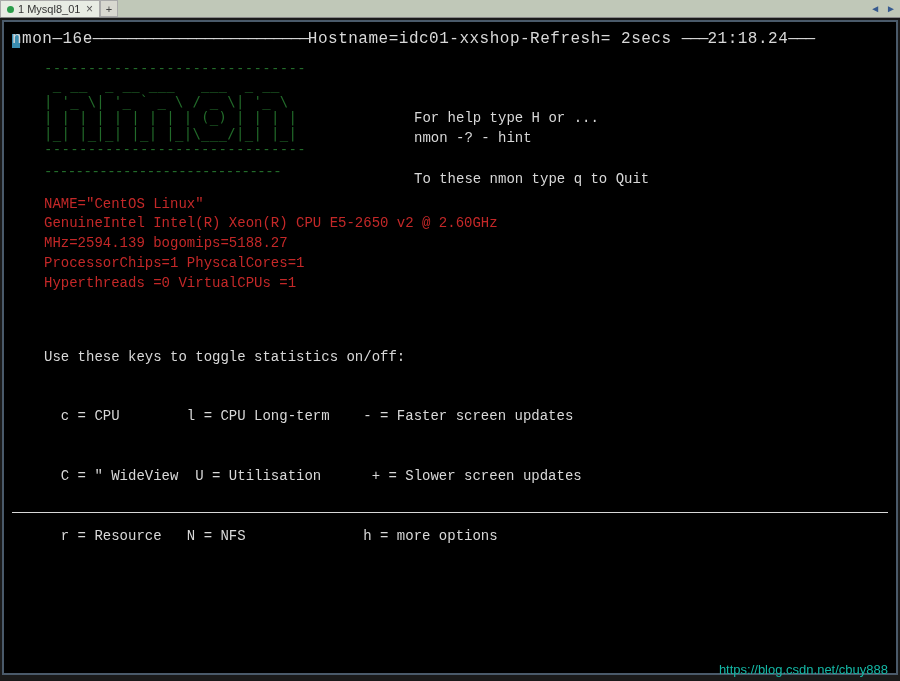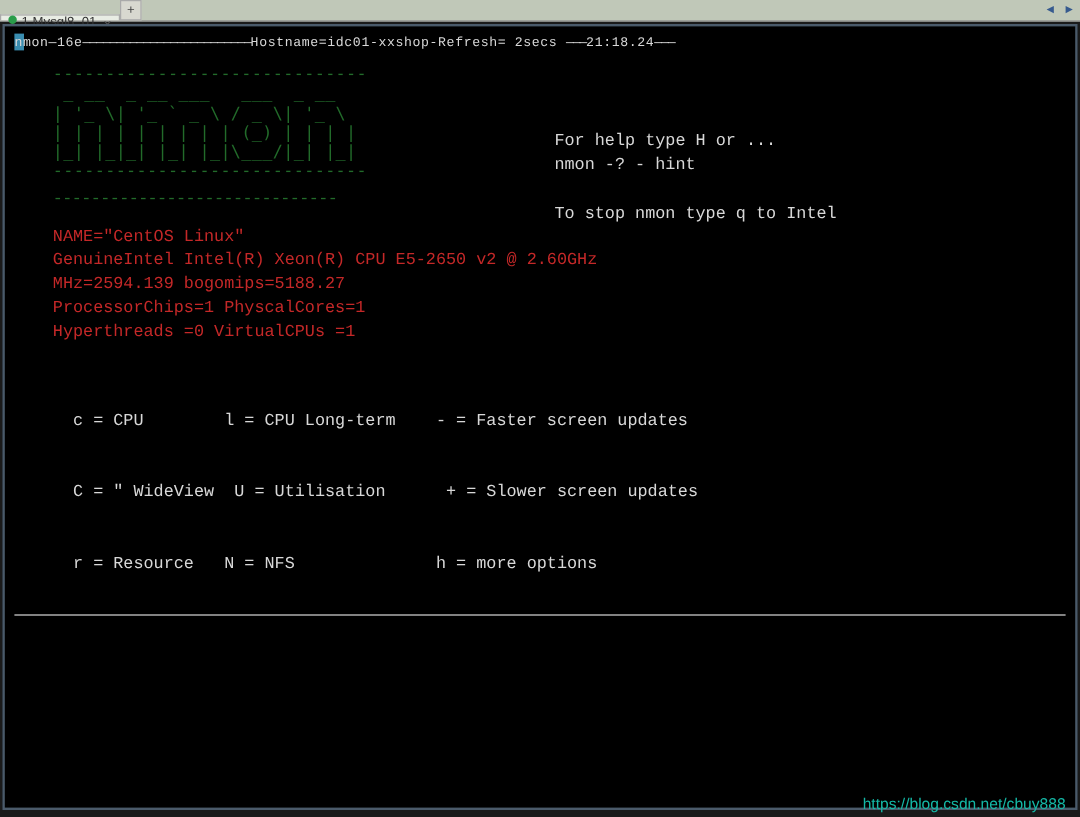--- a/index.html
+++ b/index.html
@@ -21,28 +21,27 @@
       background: #c0c8b8;
       display: flex;
       align-items: stretch;
       border-bottom: 1px solid #888;
     }
     .tab {
       background: #e8ece4;
       border: 1px solid #aaa;
       border-bottom: none;
       display: flex;
-      align-items: flex-start;
+      align-items: center;
       padding: 0 6px;
       font-size: 11px;
       font-family: sans-serif;
       color: #333;
       gap: 4px;
       min-width: 100px;
-      margin-top: 12px;
     }
     .tab-dot {
       width: 7px;
       height: 7px;
       border-radius: 50%;
       background: #2a9d4a;
     }
     .tab-close {
       margin-left: auto;
       font-size: 12px;
@@ -73,21 +72,21 @@
       background: #000;
       height: 655px;
       border: 2px solid #4a5a6a;
       margin: 2px;
       padding: 6px 8px;
       line-height: 1.4;
       position: relative;
     }
     .status-line {
       color: #d8d8d8;
-      font-size: 11px;
+      font-size: 16px;
       letter-spacing: 0.5px;
       white-space: nowrap;
     }
     .status-line .seg {
       display: inline;
     }
     .dash-fill {
       letter-spacing: -1px;
     }
     .ascii-art {
@@ -100,21 +99,20 @@
       letter-spacing: 0.3px;
     }
     .help-block {
       position: absolute;
       top: 86px;
       left: 410px;
       color: #d8d8d8;
     }
     .help-block div {
       line-height: 1.45;
-      margin-left: 48px;
     }
     .help-stop {
       margin-top: 20px;
     }
     .sep-line {
       color: #226b2a;
       margin-left: 32px;
       margin-top: 6px;
       letter-spacing: -0.5px;
     }
@@ -179,34 +177,35 @@
   <pre class="ascii-art">------------------------------
  _ __  _ __ ___   ___  _ __  
 | '_ \| '_ ` _ \ / _ \| '_ \ 
 | | | | | | | | | (_) | | | |
 |_| |_|_| |_| |_|\___/|_| |_|
 ------------------------------</pre>
 
   <div class="help-block">
     <div>For help type H or ...</div>
     <div> nmon -?  - hint</div>
-    <div class="help-stop">To stop nmon type q to Intel</div>
+    <div class="help-stop">To these nmon type q to Quit</div>
   </div>
 
   <div class="sep-line">------------------------------</div>
 
   <div class="sysinfo">
     <div>NAME="CentOS Linux"</div>
     <div>GenuineIntel Intel(R) Xeon(R) CPU E5-2650 v2 @ 2.60GHz</div>
     <div>MHz=2594.139 bogomips=5188.27</div>
     <div>ProcessorChips=1 PhyscalCores=1</div>
     <div>Hyperthreads  =0 VirtualCPUs =1</div>
   </div>
 
   <div class="keys-block">
+    <div>Use these keys to toggle statistics on/off:</div>
     <div>  c = CPU        l = CPU Long-term    - = Faster screen updates</div>
     <div>  C = " WideView  U = Utilisation      + = Slower screen updates</div>
     <div>  r = Resource   N = NFS              h = more options</div>
     
   </div>
 
   <div class="bottom-sep"></div>
 </div>
 
 <div class="watermark">https://blog.csdn.net/cbuy888</div>

